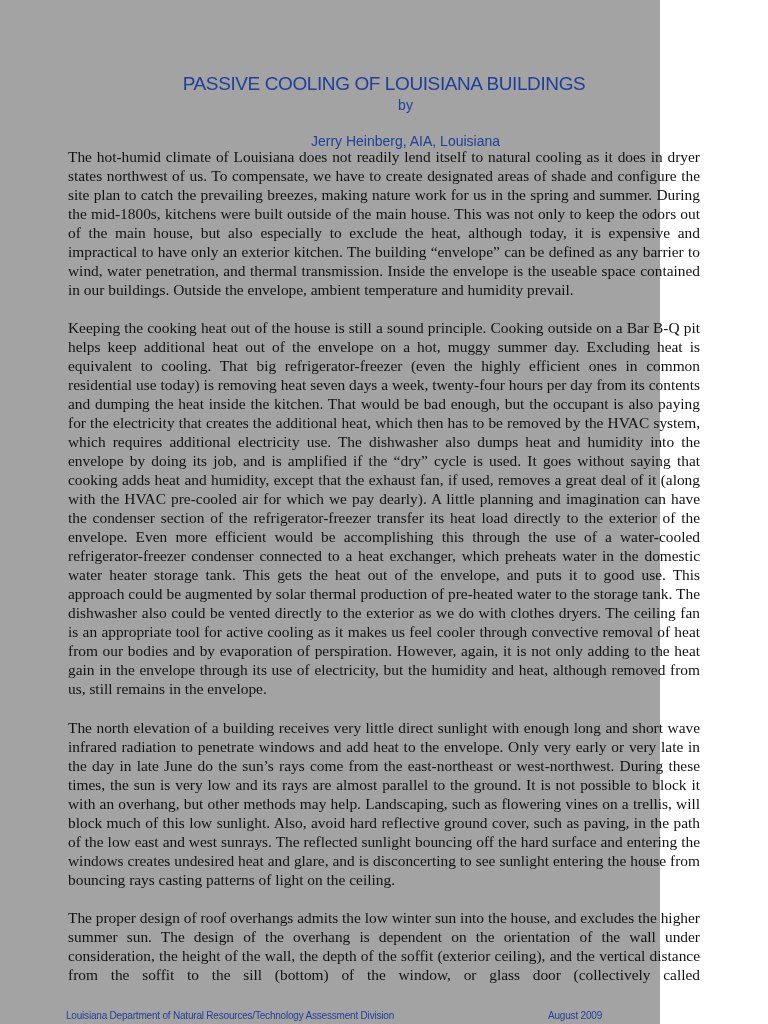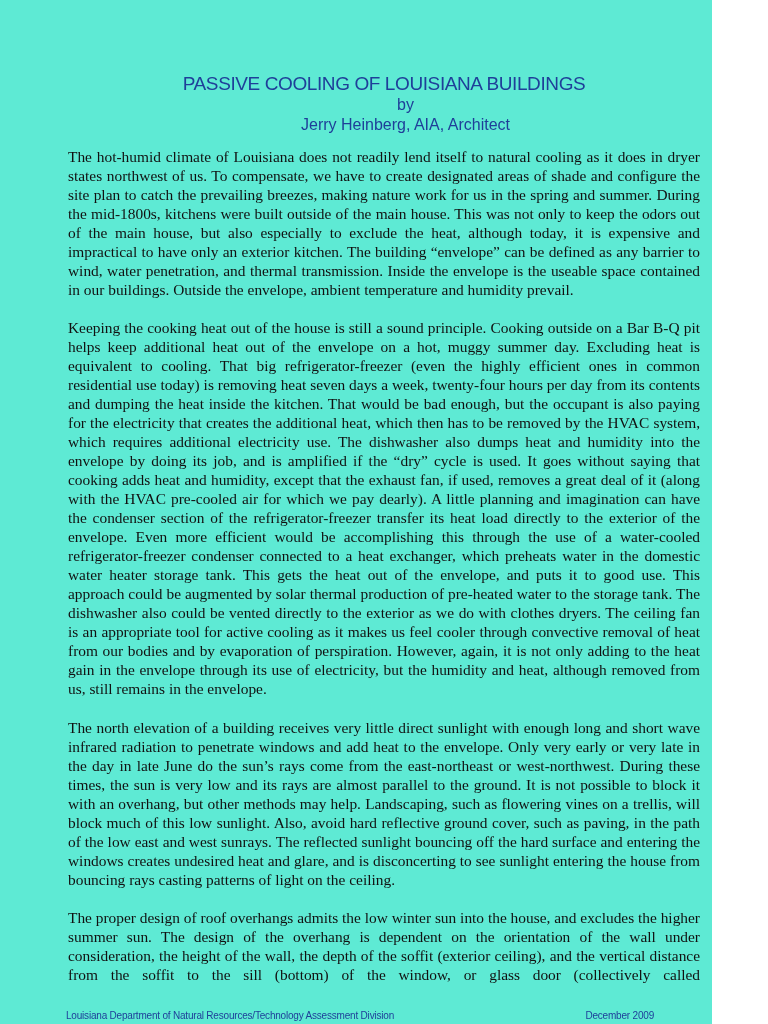--- a/index.html
+++ b/index.html
@@ -9,44 +9,44 @@
     }
     body {
       width: 768px;
       height: 1024px;
       position: relative;
       overflow: hidden;
     }
     .page {
       position: absolute;
       left: 0; top: 0;
-      width: 712px;
+      width: 660px;
       height: 1024px;
-      background: #5eead4;
+      background: #a3a3a3;
     }
     .header {
       position: absolute;
       left: 0;
       top: 72px;
       width: 768px;
       text-align: center;
       color: #1f3f99;
       font-family: "Liberation Sans", sans-serif;
     }
     .title {
       font-size: 19px;
       line-height: 24px;
       letter-spacing: -0.4px;
       margin: 0;
       font-weight: normal;
     }
     .byline, .author {
-      font-size: 16px;
+      font-size: 14px;
       line-height: 20px;
-      margin: 0;
+      margin: 16px;
       padding-left: 43px;
     }
     .byline { margin-top: -1px; }
     .body {
       position: absolute;
       left: 68px;
       top: 147px;
       width: 632px;
       font-family: "Liberation Serif", serif;
       font-size: 15.4px;
@@ -75,28 +75,28 @@
     }
   </style>
 </head>
 <body>
 
 <div class="page">
 
   <div class="header">
     <h1 class="title">PASSIVE COOLING OF LOUISIANA BUILDINGS</h1>
     <div class="byline">by</div>
-    <div class="author">Jerry Heinberg, AIA, Architect</div>
+    <div class="author">Jerry Heinberg, AIA, Louisiana</div>
   </div>
 
   <div class="body">
     <p>The hot-humid climate of Louisiana does not readily lend itself to natural cooling as it does in dryer states northwest of us.  To compensate, we have to create designated areas of shade and configure the site plan to catch the prevailing breezes, making nature work for us in the spring and summer.  During the mid-1800s, kitchens were built outside of the main house.  This was not only to keep the odors out of the main house, but also especially to exclude the heat, although today, it is expensive and impractical to have only an exterior kitchen.  The building “envelope” can be defined as any barrier to wind, water penetration, and thermal transmission.  Inside the envelope is the useable space contained in our buildings.  Outside the envelope, ambient temperature and humidity prevail.</p>
     <p>Keeping the cooking heat out of the house is still a sound principle.  Cooking outside on a Bar B-Q pit helps keep additional heat out of the envelope on a hot, muggy summer day.  Excluding heat is equivalent to cooling.  That big refrigerator-freezer (even the highly efficient ones in common residential use today) is removing heat seven days a week, twenty-four hours per day from its contents and dumping the heat inside the kitchen.  That would be bad enough, but the occupant is also paying for the electricity that creates the additional heat, which then has to be removed by the HVAC system, which requires additional electricity use.  The dishwasher also dumps heat and humidity into the envelope by doing its job, and is amplified if the “dry” cycle is used.  It goes without saying that cooking adds heat and humidity, except that the exhaust fan, if used, removes a great deal of it (along with the HVAC pre-cooled air for which we pay dearly).  A little planning and imagination can have the condenser section of the refrigerator-freezer transfer its heat load directly to the exterior of the envelope.  Even more efficient would be accomplishing this through the use of a water-cooled refrigerator-freezer condenser connected to a heat exchanger, which preheats water in the domestic water heater storage tank.  This gets the heat out of the envelope, and puts it to good use.  This approach could be augmented by solar thermal production of pre-heated water to the storage tank.  The dishwasher also could be vented directly to the exterior as we do with clothes dryers.  The ceiling fan is an appropriate tool for active cooling as it makes us feel cooler through convective removal of heat from our bodies and by evaporation of perspiration.  However, again, it is not only adding to the heat gain in the envelope through its use of electricity, but the humidity and heat, although removed from us, still remains in the envelope.</p>
     <p>The north elevation of a building receives very little direct sunlight with enough long and short wave infrared radiation to penetrate windows and add heat to the envelope.  Only very early or very late in the day in late June do the sun’s rays come from the east-northeast or west-northwest.  During these times, the sun is very low and its rays are almost parallel to the ground.  It is not possible to block it with an overhang, but other methods may help.  Landscaping, such as flowering vines on a trellis, will block much of this low sunlight.  Also, avoid hard reflective ground cover, such as paving, in the path of the low east and west sunrays.  The reflected sunlight bouncing off the hard surface and entering the windows creates undesired heat and glare, and is disconcerting to see sunlight entering the house from bouncing rays casting patterns of light on the ceiling.</p>
     <p class="last">The proper design of roof overhangs admits the low winter sun into the house, and excludes the higher summer sun.  The design of the overhang is dependent on the orientation of the wall under consideration, the height of the wall, the depth of the soffit (exterior ceiling), and the vertical distance from the soffit to the sill (bottom) of the window, or glass door (collectively called</p>
   </div>
 
   <div class="footer">
     <span>Louisiana Department of Natural Resources/Technology Assessment Division</span>
-    <span>December 2009</span>
+    <span>August 2009</span>
   </div>
 
 </div>
 
 </body></html>

